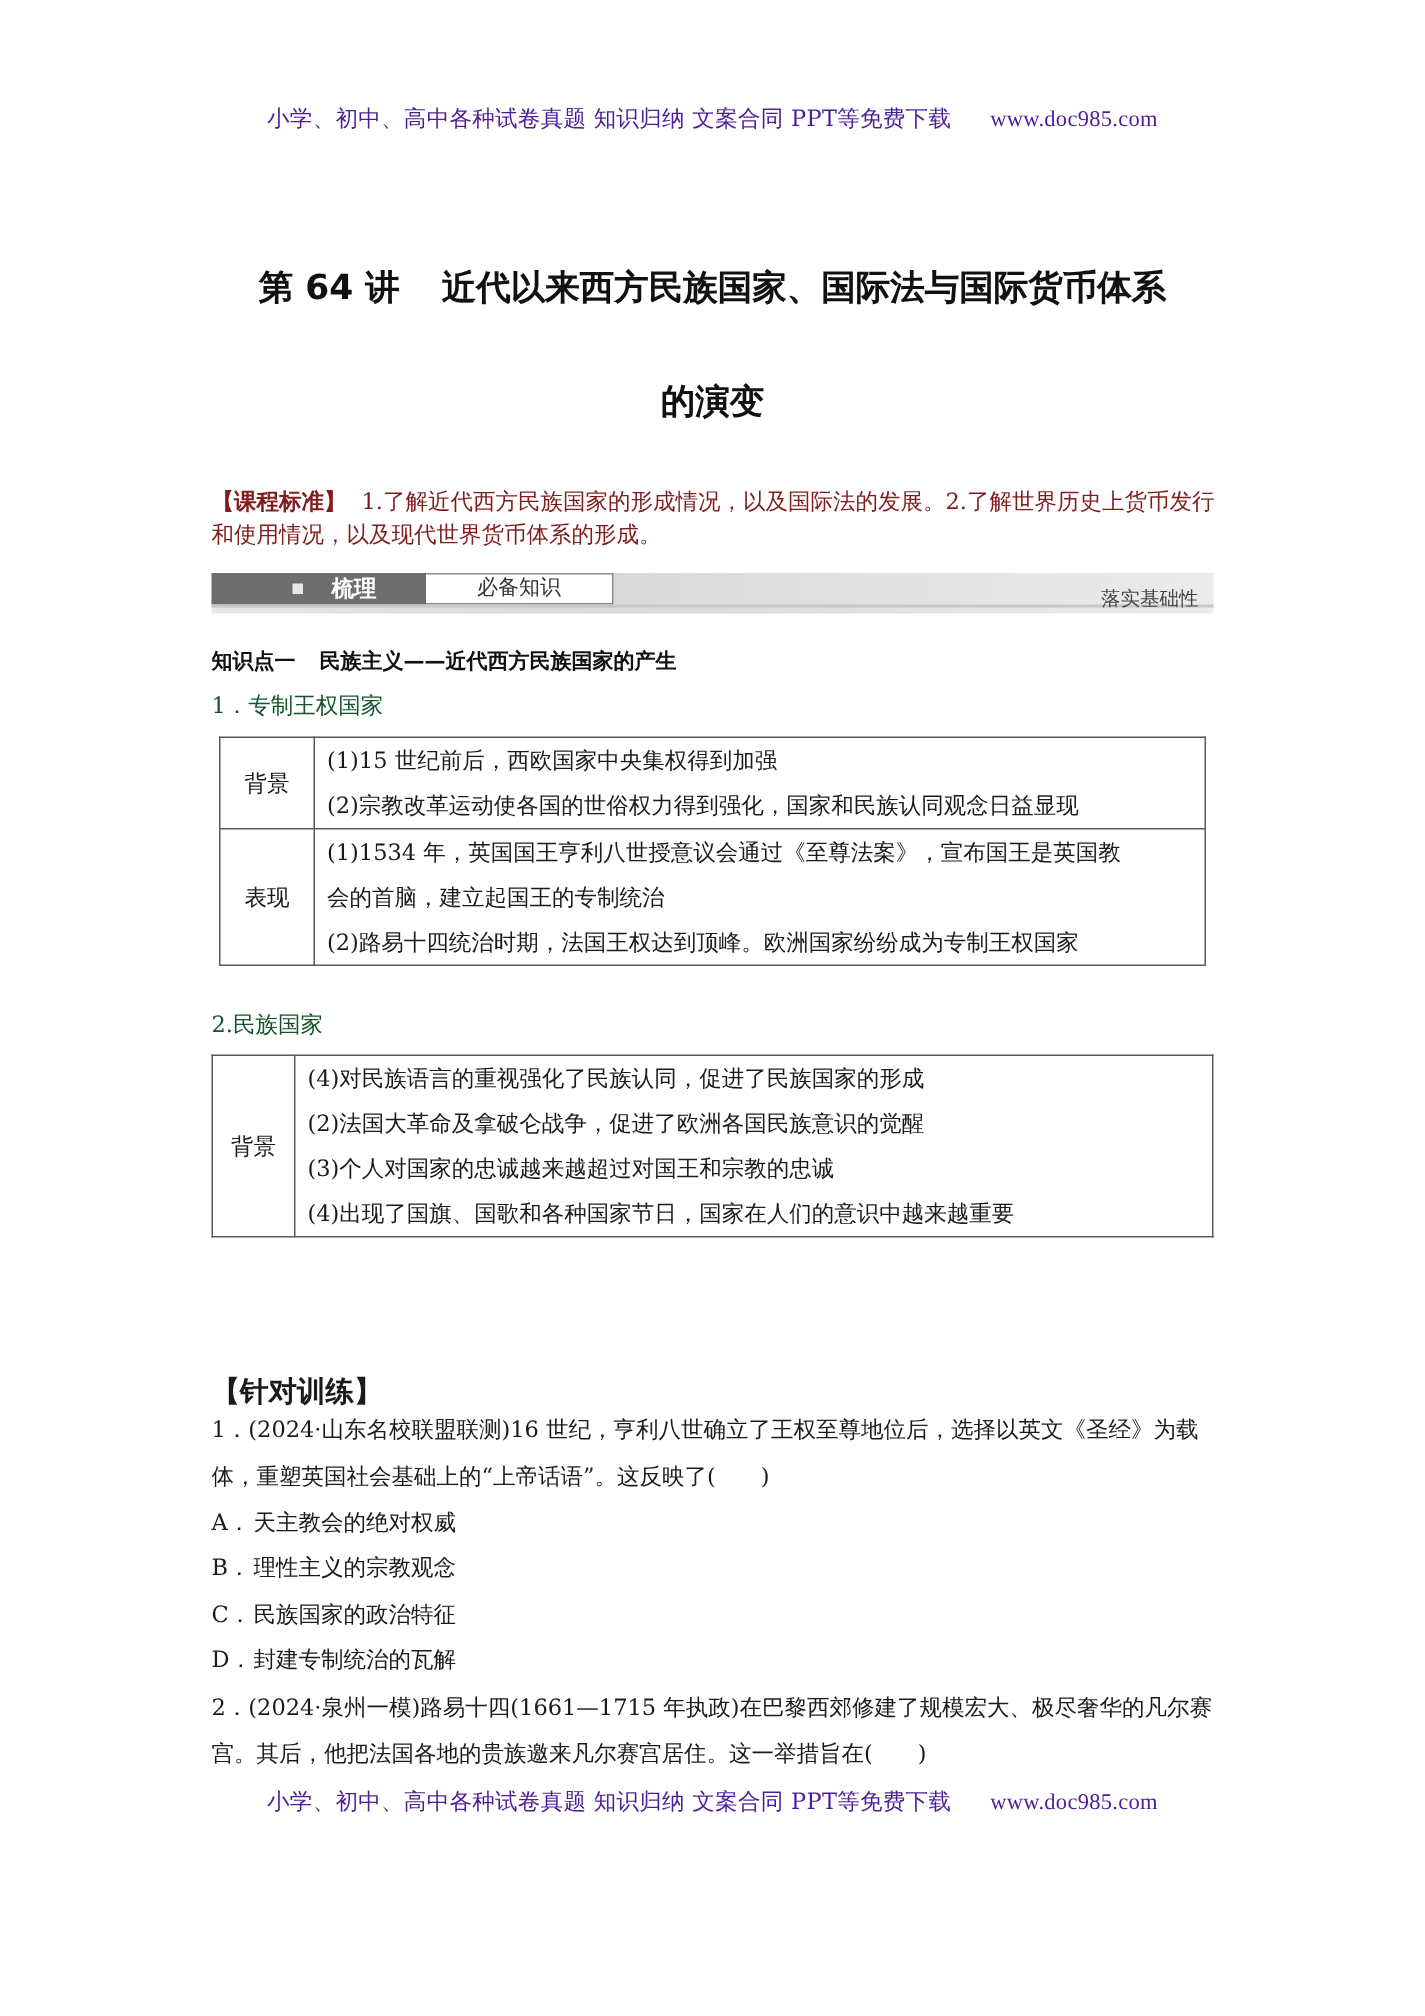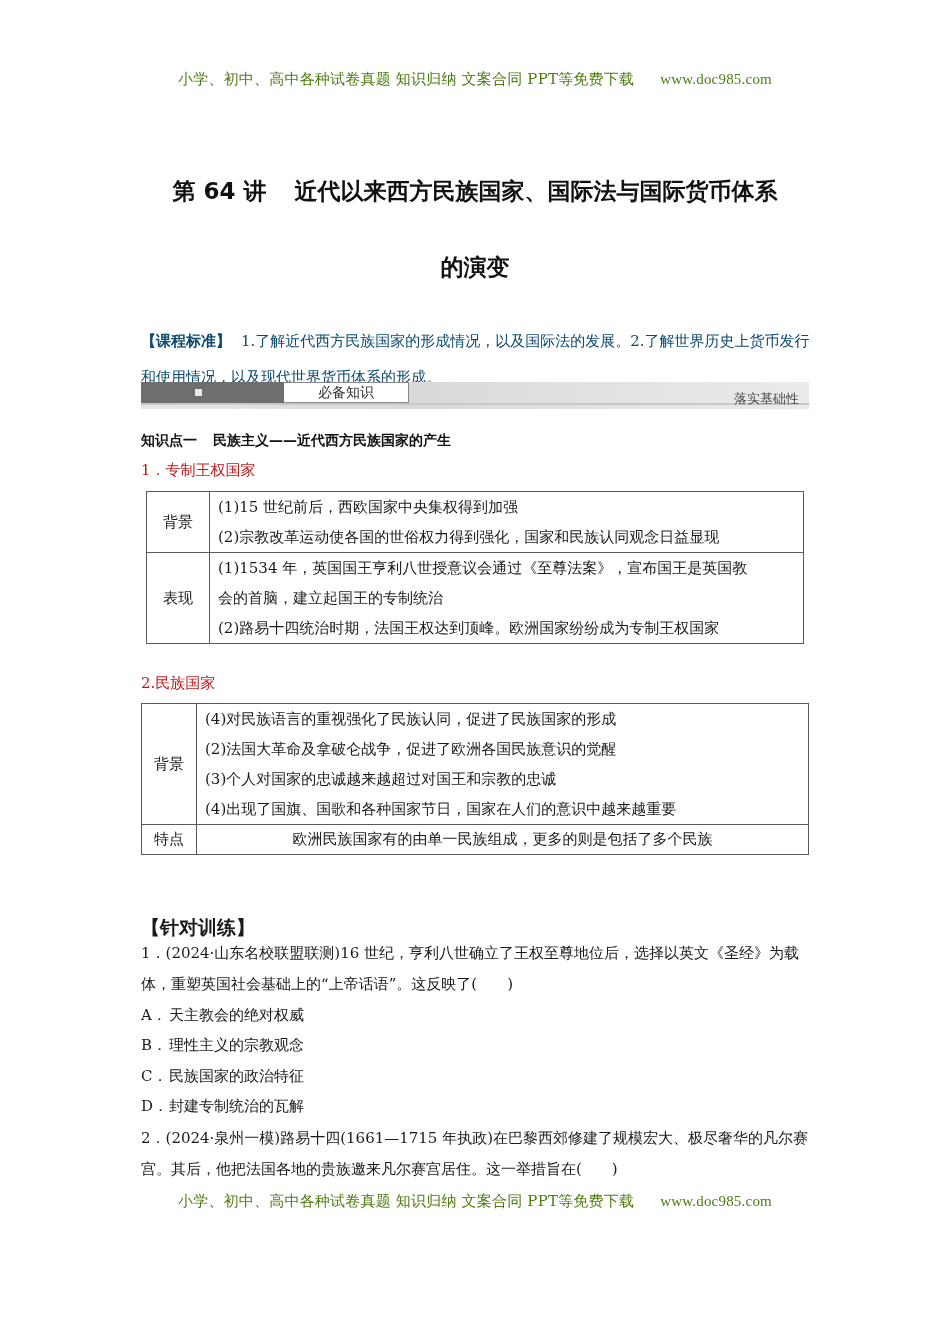--- a/index.html
+++ b/index.html
@@ -3,71 +3,71 @@
 <meta charset="utf-8">
 <style>
   html, body { margin: 0; padding: 0; background: #ffffff; }
   body {
     width: 950px; height: 1344px; position: relative; overflow: hidden;
     font-family: "DejaVu Serif", "Liberation Serif", serif;
     color: #1a1a1a;
   }
   .header-line, .footer-line {
     position: absolute; left: 0; width: 950px; text-align: center;
-    font-size: 15px; letter-spacing: 0.2px; color: #4d7c0f;
+    font-size: 15px; letter-spacing: 0.2px; color: #4c1d95;
   }
   .header-line { top: 70px; }
   .footer-line { top: 1192px; }
   .header-line .url, .footer-line .url { margin-left: 26px; font-family: "Liberation Serif", serif; }
 
   .title {
     position: absolute; left: 0; width: 950px; text-align: center;
     font-family: "DejaVu Sans", "Liberation Sans", sans-serif;
     font-weight: bold; font-size: 23px; color: #111;
   }
   .title.l1 { top: 176px; }
   .title.l1 .gap { display: inline-block; width: 28px; }
   .title.l2 { top: 252px; }
 
   .std {
     position: absolute; left: 141px; width: 670px; top: 323px;
-    font-size: 15px; line-height: 36px; color: #0c4a6e;
+    font-size: 15px; line-height: 22px; color: #7f1d1d;
   }
   .std .lbl { font-family: "DejaVu Sans", sans-serif; font-weight: bold; margin-right: 10px; }
 
   .banner {
     position: absolute; left: 141px; top: 382px; width: 668px; height: 27px;
     background: linear-gradient(to right, #e6e6e6 0%, #d9d9d9 40%, #ebebeb 100%);
   }
   .banner .dark {
     position: absolute; left: 0; top: 0; width: 143px; height: 21px;
     background: #6e6e6e; color: #fff; font-family: "DejaVu Sans", sans-serif;
     font-weight: bold; font-size: 15px; line-height: 21px;
   }
   .banner .dark .sq { position: absolute; left: 54px; top: 7px; width: 7px; height: 7px; background: #e8e8e8; }
-  .banner .dark .txt { position: absolute; left: 80px; top: 0; margin-top: 24px; }
+  .banner .dark .txt { position: absolute; left: 80px; top: 0; }
   .banner .white {
     position: absolute; left: 143px; top: 0; width: 124px; height: 19px;
     background: #fff; border: 1px solid #8a8a8a; border-left: none;
     font-family: "DejaVu Sans", sans-serif; font-size: 14px; line-height: 19px;
     text-align: center; color: #333;
   }
   .banner .under { position: absolute; left: 0; top: 21px; width: 668px; height: 2px; background: #c8c8c8; }
   .banner .right {
     position: absolute; right: 10px; top: 8px; font-family: "DejaVu Sans", sans-serif;
     font-size: 13px; color: #444;
   }
 
   .kp {
     position: absolute; left: 141px; top: 432px;
     font-family: "DejaVu Sans", sans-serif; font-weight: bold; font-size: 14px; color: #111;
   }
   .kp .gap { display: inline-block; width: 16px; }
   .sub {
-    position: absolute; left: 141px; font-size: 15px; color: #b91c1c;
+    position: absolute; left: 141px; font-size: 15px; color: #14532d;
   }
   .sub.s1 { top: 461px; }
   .sub.s2 { top: 674px; }
 
   table.grid {
     position: absolute; border-collapse: collapse; font-size: 15px; color: #1a1a1a;
   }
   table.grid td { border: 1px solid #5a5a5a; padding: 0 8px; vertical-align: middle; }
   table.grid td.h { text-align: center; padding: 0; }
   table.grid .line { height: 30px; line-height: 30px; white-space: nowrap; }
@@ -148,24 +148,20 @@
   <tbody>
       <tr>
     <td class="h">背景</td>
     <td>
       <div class="line">(4)对民族语言的重视强化了民族认同，促进了民族国家的形成</div>
       <div class="line">(2)法国大革命及拿破仑战争，促进了欧洲各国民族意识的觉醒</div>
       <div class="line">(3)个人对国家的忠诚越来越超过对国王和宗教的忠诚</div>
       <div class="line">(4)出现了国旗、国歌和各种国家节日，国家在人们的意识中越来越重要</div>
     </td>
   </tr>
-  <tr>
-    <td class="h">特点</td>
-    <td class="c">欧洲民族国家有的由单一民族组成，更多的则是包括了多个民族</td>
-  </tr>
 </tbody>
   </table>
 
 <div class="prac">【针对训练】</div>
 
 <div class="q q1">
   <span>1．</span><span>(2024·山</span><span class="src-b">东名校联盟联测</span><span>)</span><span>16 世纪，亨利八世确立了王权至尊地位后，选择以英文《圣经》为载体，重塑英国社会基础上的“上帝话语”。这反映了(　　)</span>
 </div>
 
 <div class="opt" style="top:1006px"><span class="k">A．</span><span>天主教会的绝对权威</span></div>

